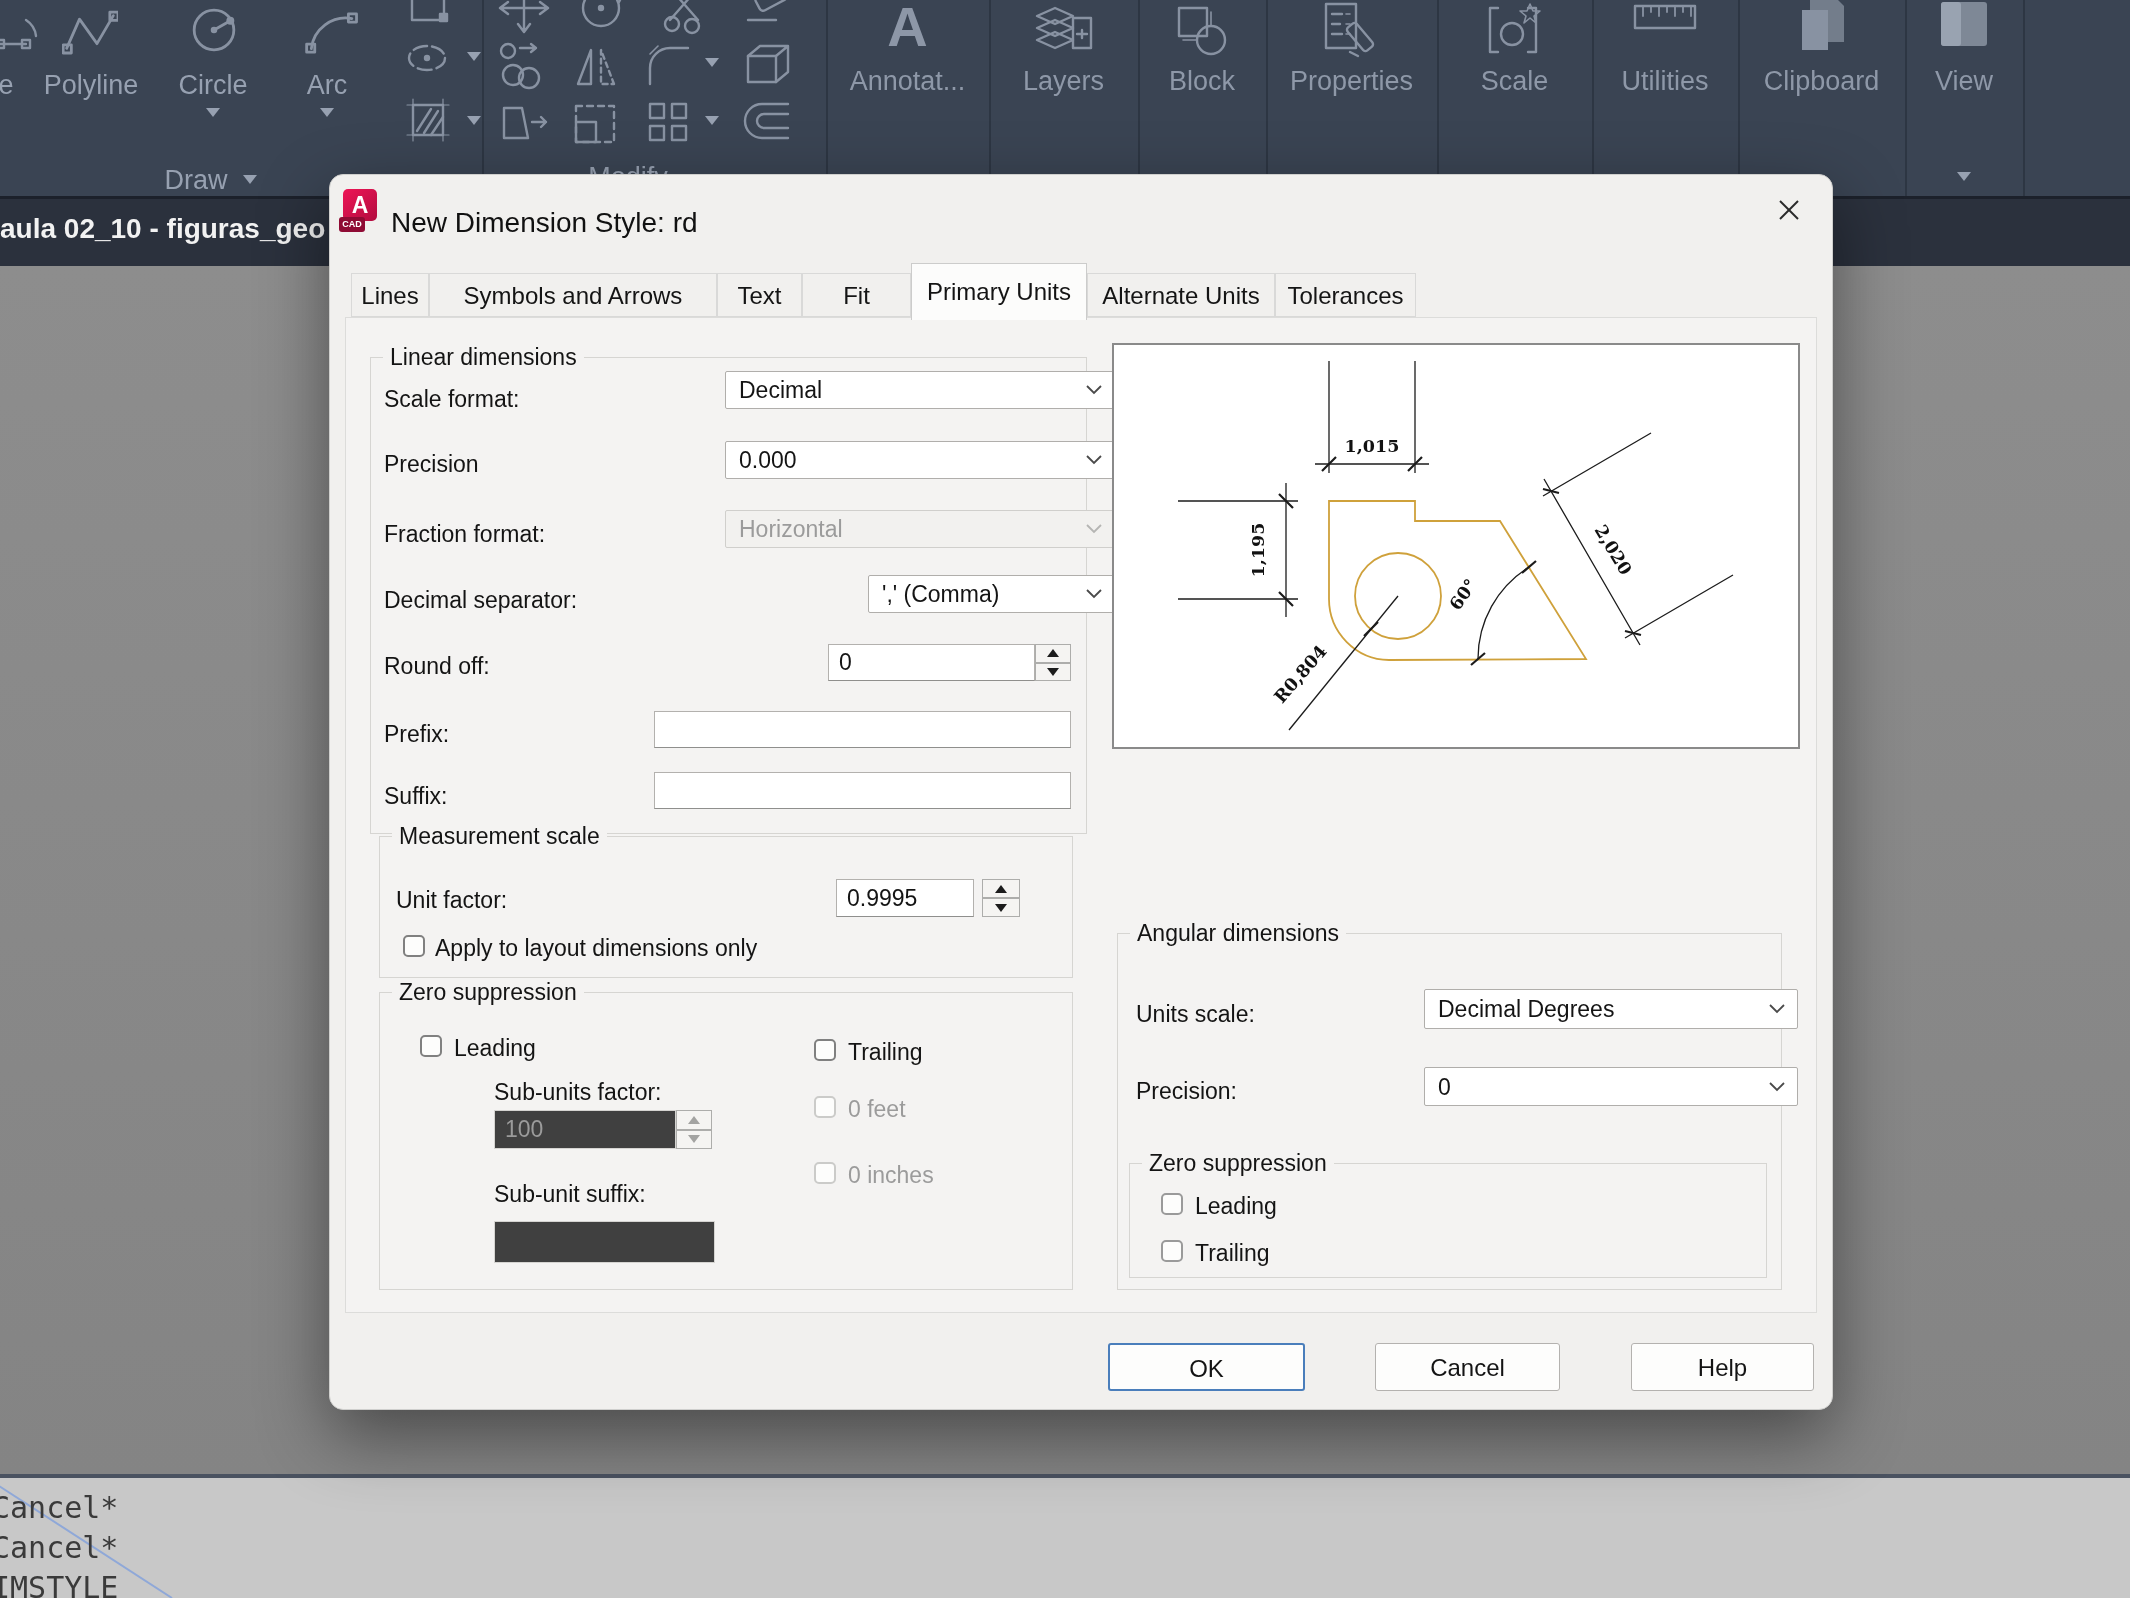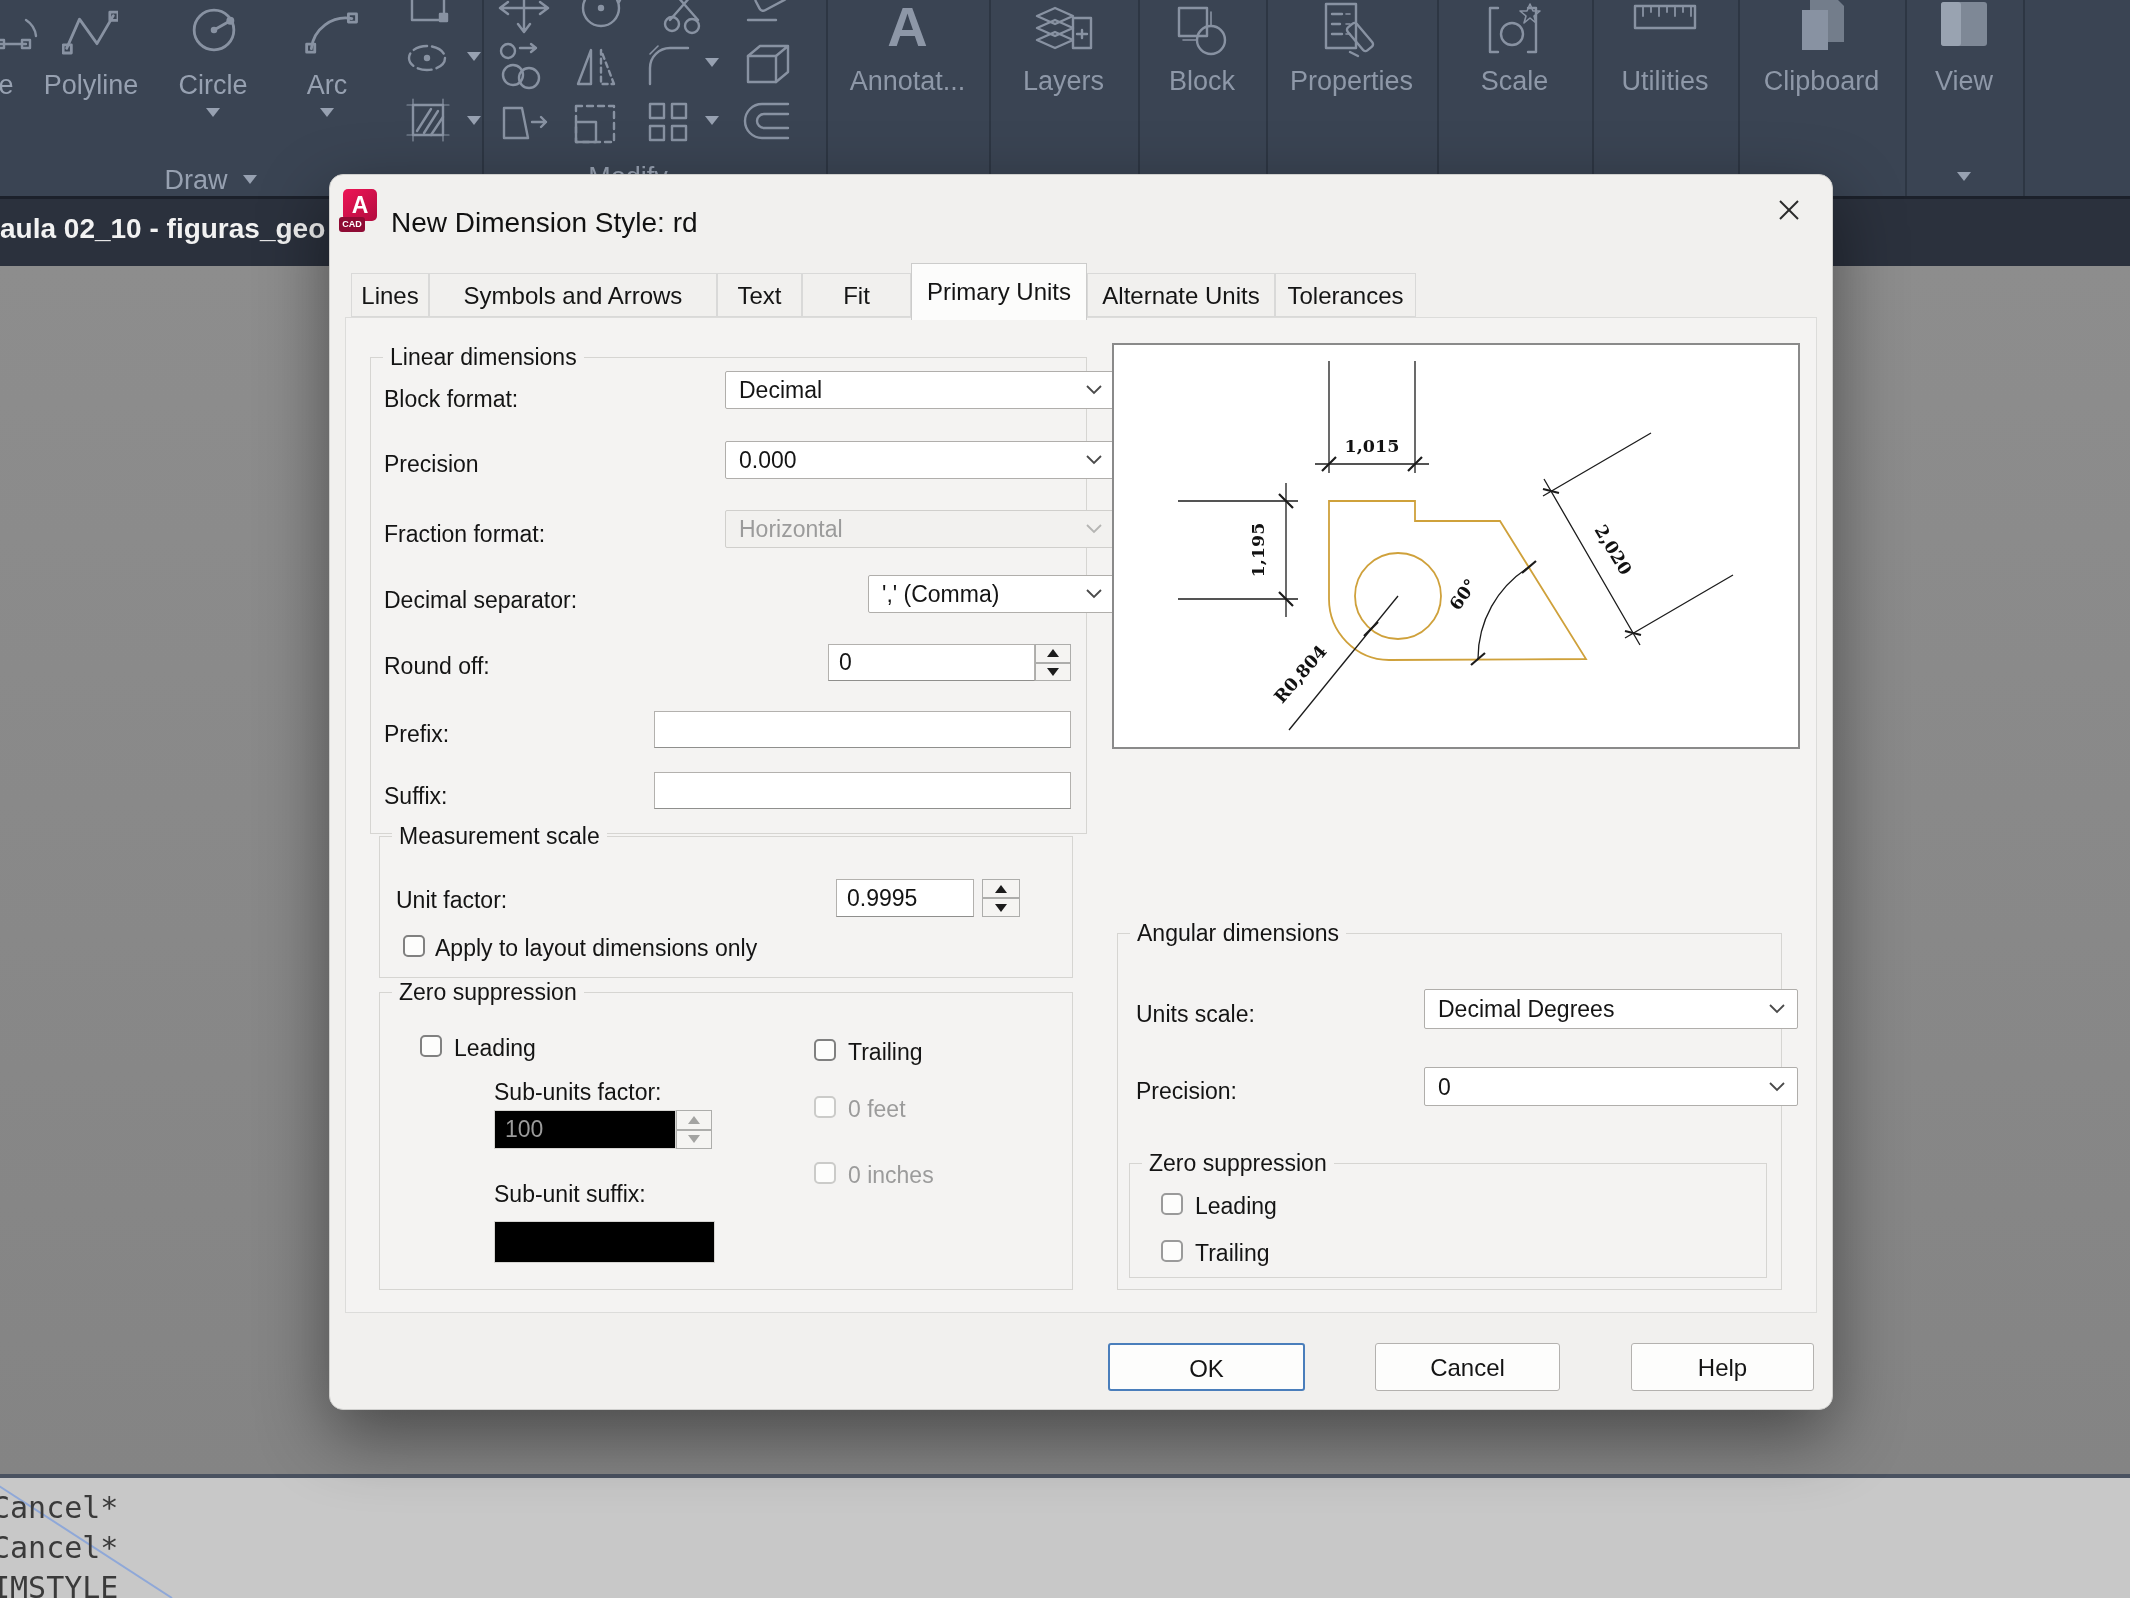--- a/index.html
+++ b/index.html
@@ -33,21 +33,21 @@
   .grp{border:1px solid #d6d5d2;background:#f4f3f2;z-index:5;}
   .leg{position:absolute;top:-14px;left:12px;background:#f4f3f2;padding:0 7px;font-size:23px;color:#141414;white-space:nowrap;}
   .lbl{font-size:23px;color:#141414;white-space:nowrap;}
   .lbl.dis{color:#9b9b9b;}
   .dd{background:#fff;border:1px solid #b0aeab;border-radius:2px;box-sizing:border-box;margin-left:44px;}
   .dd .val{position:absolute;left:13px;top:50%;transform:translateY(-50%);font-size:23px;color:#141414;white-space:nowrap;}
   .dd svg{position:absolute;right:12px;top:50%;transform:translateY(-50%);}
   .dd.dis{background:#f2f1ef;border-color:#d0cfcc;}
   .dd.dis .val{color:#9b9b9b;}
   .inp{background:#fff;border:1px solid #b3b1ae;border-bottom-color:#8f8f8d;box-sizing:border-box;font-size:23px;color:#141414;padding:0 10px;font-family:"Liberation Sans",sans-serif;}
-  .inp.dis{background:#000000;border-color:#d5d4d1;color:#9b9b9b;}
+  .inp.dis{background:#404040;border-color:#d5d4d1;color:#9b9b9b;}
   .spincol{box-sizing:border-box;}
   .sbtn{position:absolute;left:0;width:100%;height:50%;background:#f5f4f2;border:1px solid #adadab;box-sizing:border-box;}
   .sbtn.dn{top:50%;}
   .tri-up{position:absolute;left:50%;top:50%;transform:translate(-50%,-50%);width:0;height:0;border-left:6px solid transparent;border-right:6px solid transparent;border-bottom:8px solid #1c1c1c;}
   .tri-dn{position:absolute;left:50%;top:50%;transform:translate(-50%,-50%);width:0;height:0;border-left:6px solid transparent;border-right:6px solid transparent;border-top:8px solid #1c1c1c;}
   .dis .tri-up{border-bottom-color:#a3a3a1;}
   .dis .tri-dn{border-top-color:#a3a3a1;}
   .cb{width:22px;height:22px;border:2px solid #808080;border-radius:5px;background:#fdfdfc;box-sizing:border-box;}
   .cb.dis{border-color:#cbcbc9;}
   .btn{background:#fdfdfc;border:1px solid #b4b2af;border-radius:3px;box-sizing:border-box;text-align:center;font-size:24px;color:#141414;}
@@ -299,21 +299,21 @@
       </div>
     <div class="abs tab" style="left:945px;width:141px">
         <span class="tl">Tolerances</span>
       </div>
 
     <div id="pane" class="abs"></div>
 
     <div class="abs grp" style="left:40px;top:182px;width:715px;height:475px">
       <span class="leg">Linear dimensions</span>
 
-      <div class="abs lbl" style="left:13px;top:28px">Block format:</div>
+      <div class="abs lbl" style="left:13px;top:28px">Scale format:</div>
       <div class="abs dd" style="left:310px;top:13px;width:390px;height:38px">
         <span class="val">Decimal</span>
         <svg width="16" height="10" viewBox="0 0 16 10">
             <polyline points="1,1 8,8 15,1" fill="none" stroke="#4a4a4a" stroke-width="1.8"></polyline>
           </svg>
       </div>
 
       <div class="abs lbl" style="left:13px;top:93px">Precision</div>
       <div class="abs dd" style="left:310px;top:83px;width:390px;height:38px">
         <span class="val">0.000</span>

